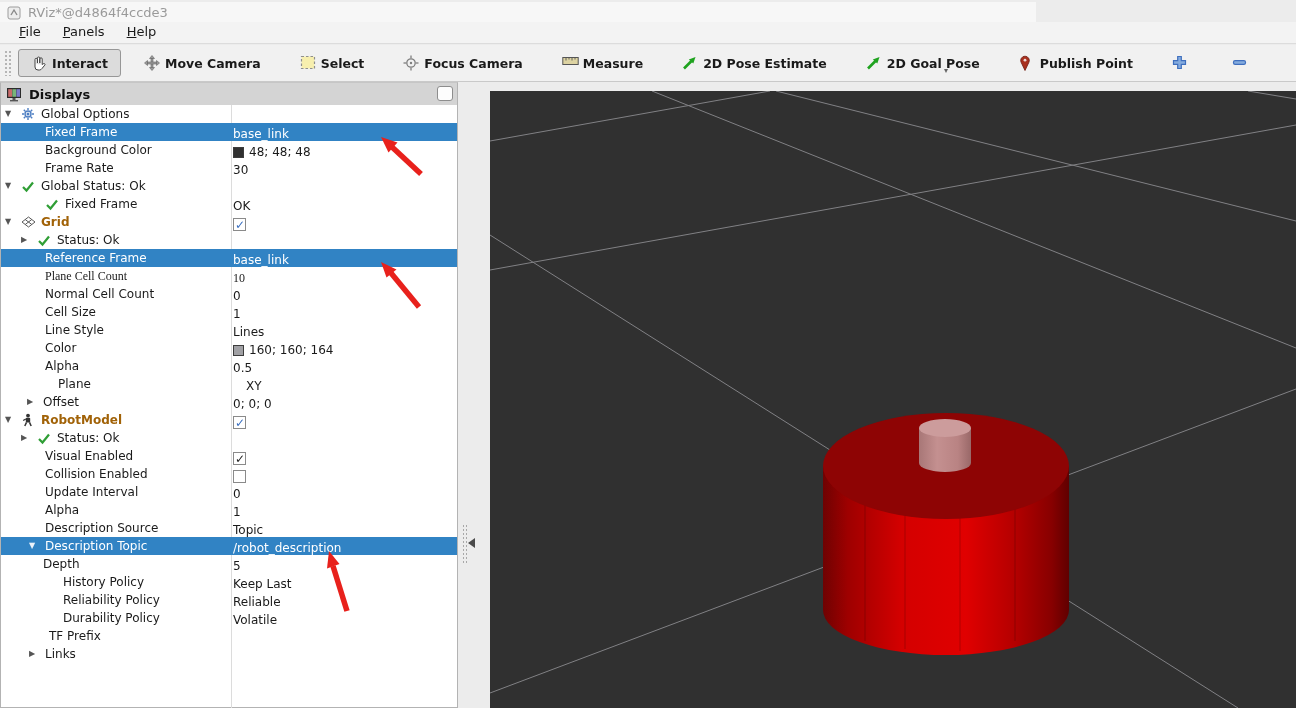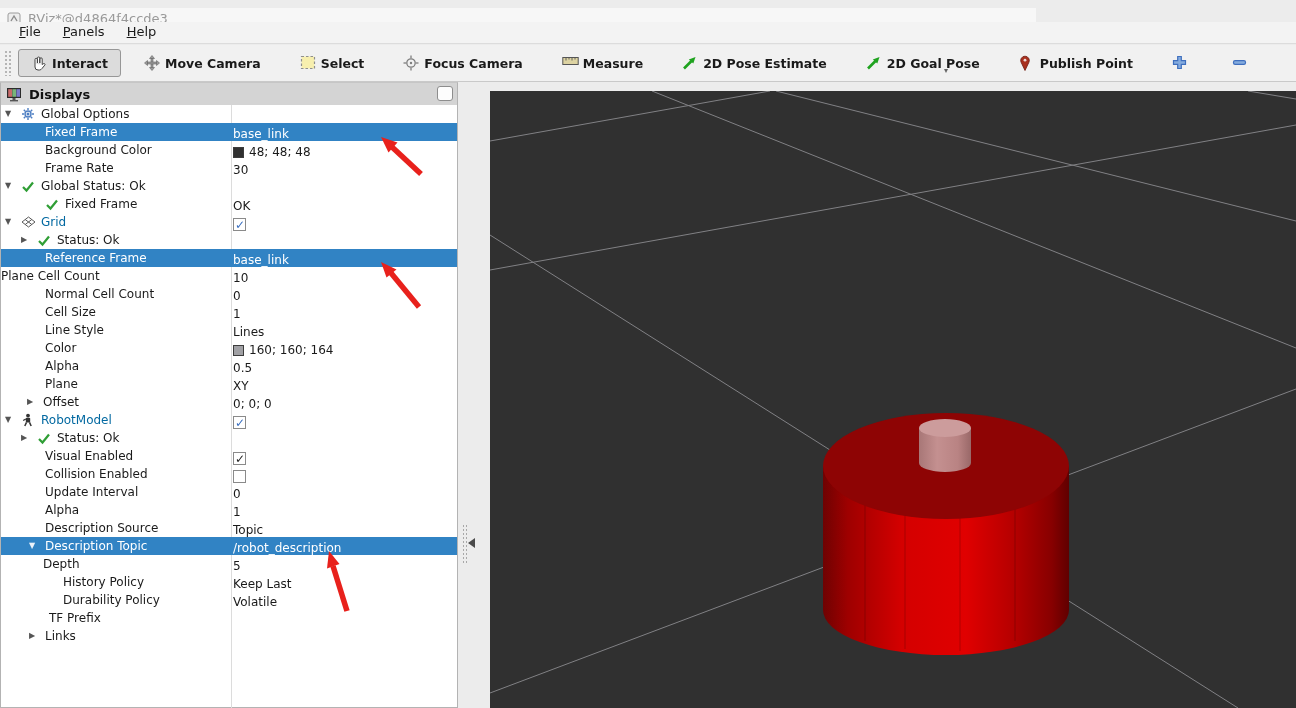--- a/index.html
+++ b/index.html
@@ -1,19 +1,19 @@
 <!DOCTYPE html>
 <html><head>
 <meta charset="utf-8">
 <style>
   html,body{margin:0;padding:0;width:1296px;height:708px;overflow:hidden;
     font-family:"DejaVu Sans","Liberation Sans",sans-serif;background:#ececec;}
   *{box-sizing:border-box;}
   
-  #titlebar{position:absolute;left:0;top:8px;width:1036px;height:22px;background:#f7f7f7;
+  #titlebar{position:absolute;left:0;top:2px;width:1036px;height:22px;background:#f7f7f7;
     border-bottom:1px solid #e3e3e3;display:flex;align-items:center;padding-left:7px;}
   #titlebar .ttl{color:#9a9a9a;font-size:13px;margin-left:7px;}
   #menubar{position:absolute;left:0;top:22px;width:1296px;height:22px;background:#f3f3f3;
     border-bottom:1px solid #dcdcdc;display:flex;align-items:flex-start;padding-left:10px;}
   .menu-item{font-size:13px;color:#1a1a1a;padding:2px 9px;margin-right:4px;cursor:default;}
   .menu-item u{text-decoration:underline;}
   #toolbar{position:absolute;left:0;top:45px;width:1296px;height:37px;background:#f1f1f1;
     border-bottom:1px solid #c9c9c9;display:flex;align-items:center;}
   #tb-handle{width:8px;height:26px;margin:0 6px 0 4px;
     background-image:radial-gradient(#b5b5b5 1px,transparent 1.2px);background-size:4px 4px;}
@@ -32,21 +32,21 @@
     border:1px solid #8d8d8d;border-radius:3px;}
   #col-divider{position:absolute;left:230px;top:22px;width:1px;height:603px;background:#dcdcdc;}
   #tree{position:absolute;left:0;top:22px;width:456px;}
   .trow{position:relative;height:18px;line-height:18px;font-size:12px;color:#1a1a1a;
     display:flex;align-items:center;white-space:nowrap;}
   .trow.sel{background:#3183c4;color:#ffffff;}
   .trow .exp{width:16px;font-size:8px;color:#555;text-align:left;flex:none;}
   .trow.sel .exp{color:#eaf2fa;}
   .trow .ricn{width:20px;height:15px;flex:none;display:inline-flex;align-items:center;}
   .trow .lbl{flex:none;}
-  .trow .lbl.disp{color:#0369a1;font-weight:normal;}
+  .trow .lbl.disp{color:#a16207;font-weight:bold;}
   .vcell{position:absolute;left:232px;top:0;height:22px;display:flex;align-items:center;}
   .swatch{width:11px;height:11px;border:1px solid #3c3c3c;margin-right:5px;flex:none;}
   .cbox{width:13px;height:13px;background:#fff;border:1px solid #8a8a8a;position:relative;flex:none;}
   .cbox .ck{position:absolute;left:1px;top:-3px;font-size:12px;font-weight:bold;}
   
   #right-bg{position:absolute;left:458px;top:82px;width:838px;height:626px;background:#ececec;}
   #splitter-dots{position:absolute;left:462px;top:524px;width:6px;height:40px;
     background-image:radial-gradient(#a8a8a8 0.8px,transparent 1px);background-size:3px 4px;}
   #collapse-arrow{position:absolute;left:468px;top:538px;width:0;height:0;
     border-top:5px solid transparent;border-bottom:5px solid transparent;border-right:7px solid #4a4a4a;}
@@ -288,21 +288,21 @@
         </span>
         <span class="lbl">Status: Ok</span>
         <span class="vcell"></span>
       </div>
       <div class="trow sel" style="padding-left: 44px;">
         <span class="lbl">Reference Frame</span>
         <span class="vcell">
           <span>base_link</span>
         </span>
       </div>
-      <div class="trow" style="">
+      <div class="trow" style="padding-left: 44px; font-family: Liberation Serif, serif;">
         <span class="lbl">Plane Cell Count</span>
         <span class="vcell">
           <span>10</span>
         </span>
       </div>
       <div class="trow" style="padding-left: 44px;">
         <span class="lbl">Normal Cell Count</span>
         <span class="vcell">
           <span>0</span>
         </span>
@@ -325,21 +325,21 @@
           <span class="swatch" style="background: rgb(160, 160, 164);"></span>
           <span>160; 160; 164</span>
         </span>
       </div>
       <div class="trow" style="padding-left: 44px;">
         <span class="lbl">Alpha</span>
         <span class="vcell">
           <span>0.5</span>
         </span>
       </div>
-      <div class="trow" style="padding-left: 44px;">
+      <div class="trow" style="padding-left: 44px; margin-left: 13px;">
         <span class="lbl">Plane</span>
         <span class="vcell">
           <span>XY</span>
         </span>
       </div>
       <div class="trow" style="padding-left: 26px;">
         <span class="exp">▶</span>
         <span class="lbl">Offset</span>
         <span class="vcell">
           <span>0; 0; 0</span>
@@ -415,20 +415,26 @@
       <div class="trow" style="padding-left: 42px;">
         <span class="lbl">Depth</span>
         <span class="vcell">
           <span>5</span>
         </span>
       </div>
       <div class="trow" style="padding-left: 62px;">
         <span class="lbl">History Policy</span>
         <span class="vcell">
           <span>Keep Last</span>
+        </span>
+      </div>
+      <div class="trow" style="padding-left: 62px;">
+        <span class="lbl">Reliability Policy</span>
+        <span class="vcell">
+          <span>Reliable</span>
         </span>
       </div>
       <div class="trow" style="padding-left: 62px;">
         <span class="lbl">Durability Policy</span>
         <span class="vcell">
           <span>Volatile</span>
         </span>
       </div>
       <div class="trow" style="padding-left: 48px;">
         <span class="lbl">TF Prefix</span>

